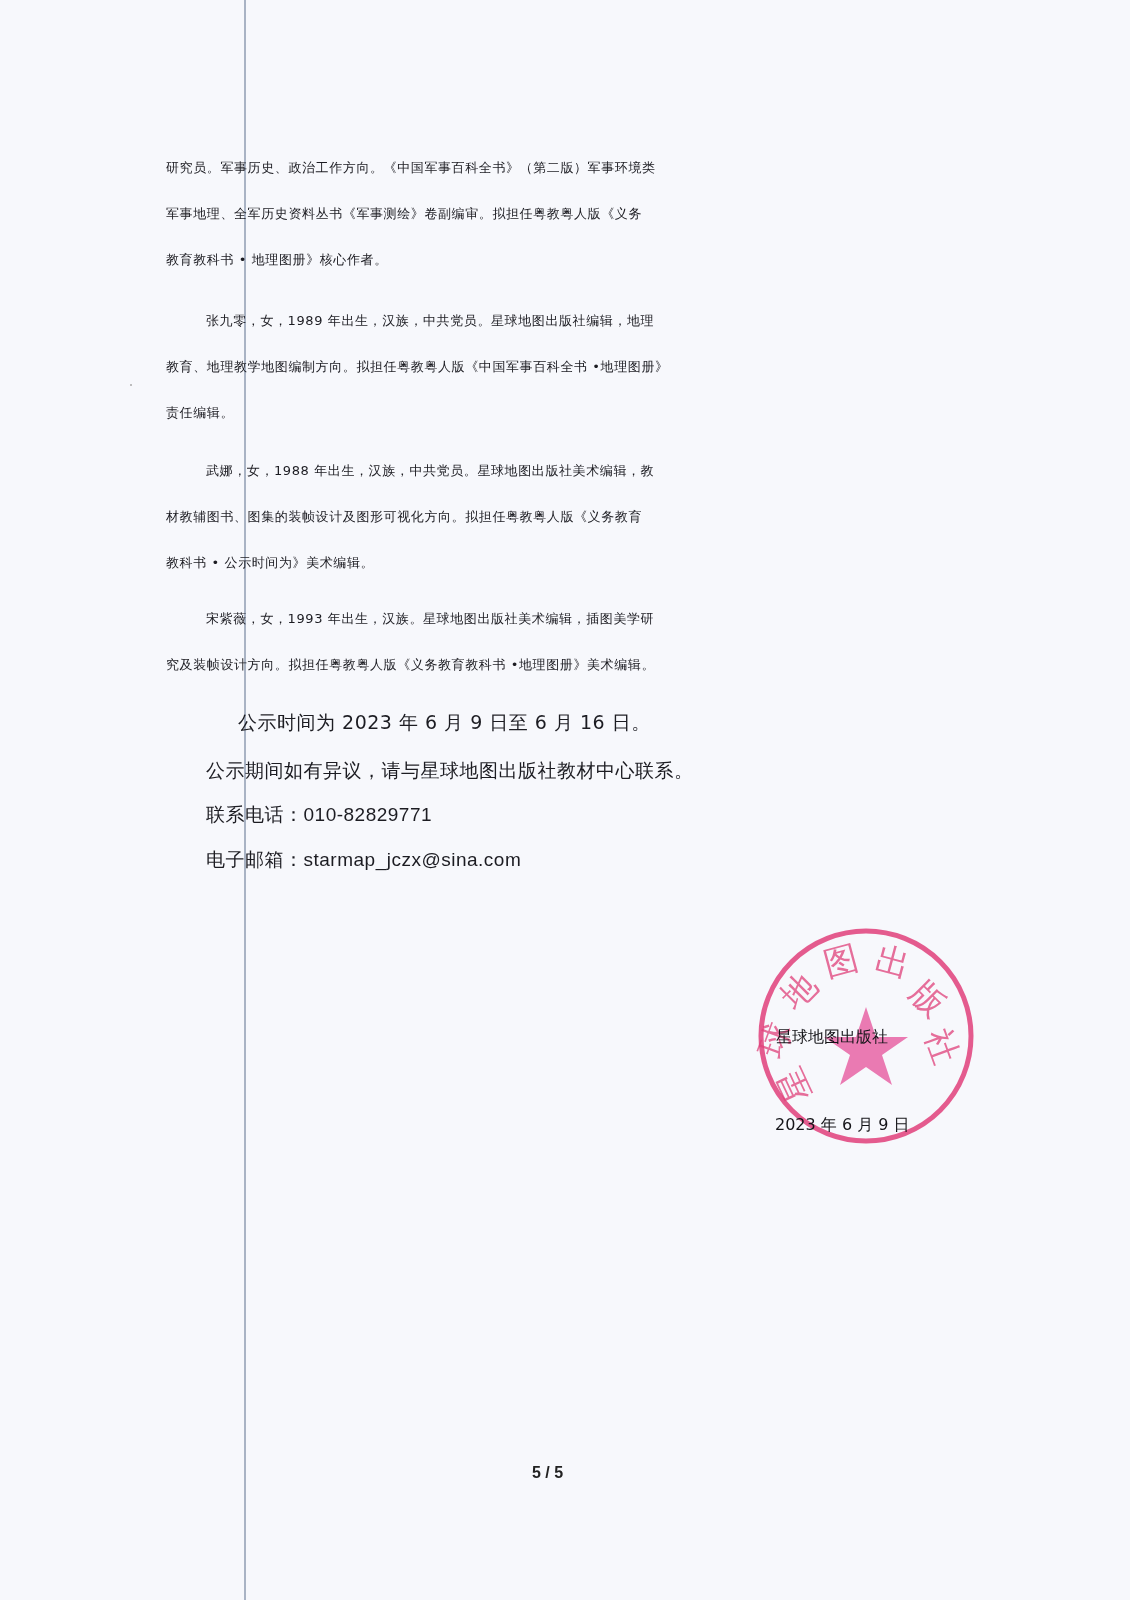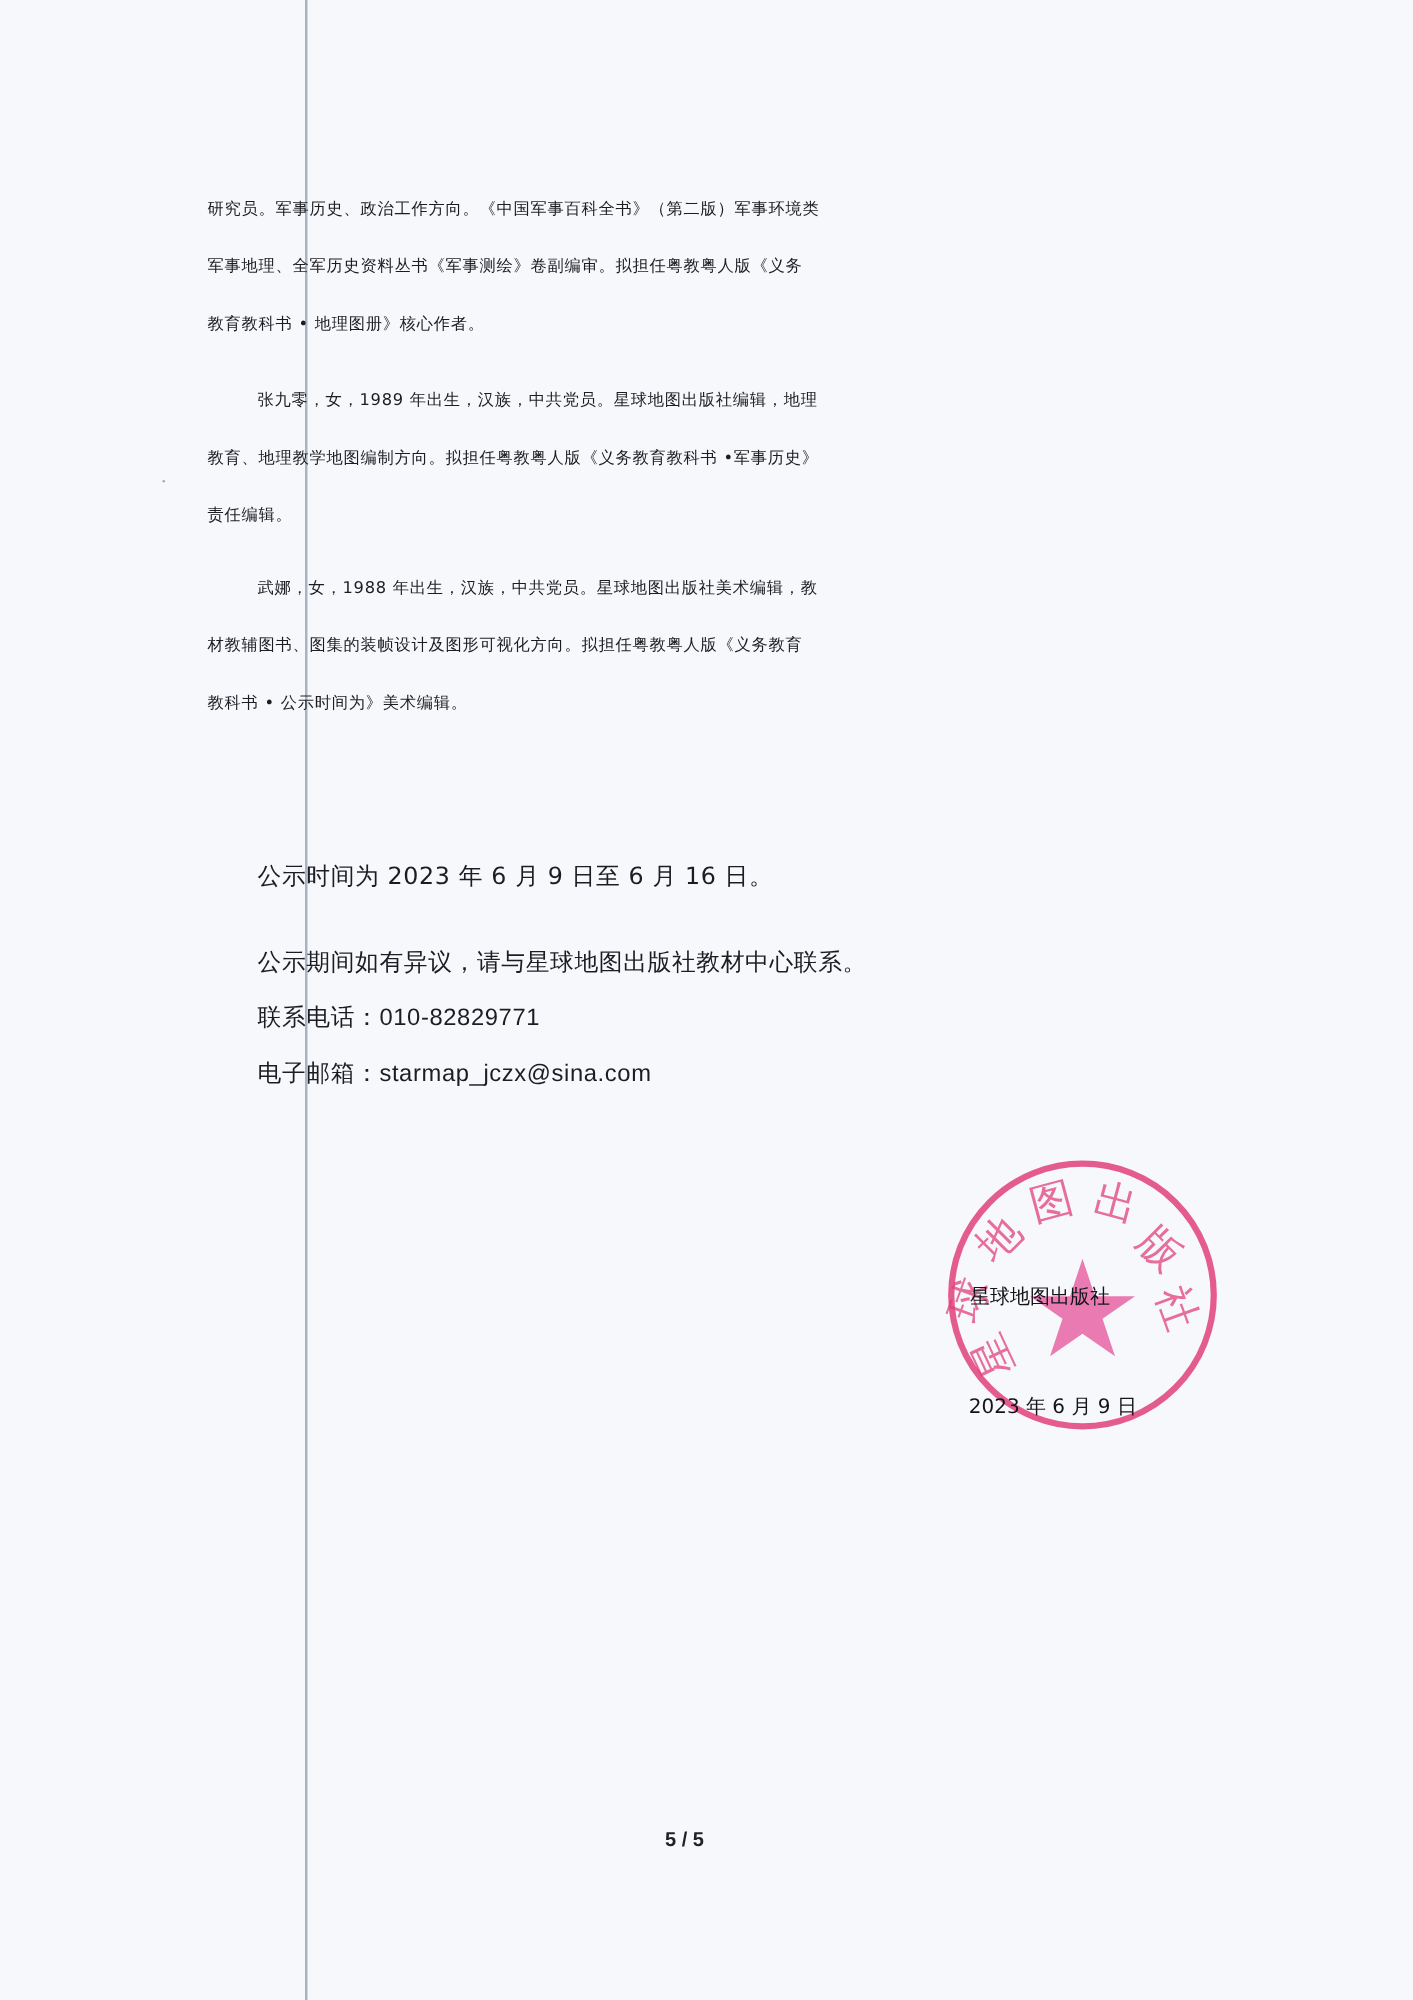--- a/index.html
+++ b/index.html
@@ -44,32 +44,36 @@
   <div class="dot-mark"></div>
 
   <div class="para" style="top:145px;">
     <span class="line">研究员。军事历史、政治工作方向。《中国军事百科全书》（第二版）军事环境类</span>
     <span class="line">军事地理、全军历史资料丛书《军事测绘》卷副编审。拟担任粤教粤人版《义务</span>
     <span class="line">教育教科书 • 地理图册》核心作者。</span>
   </div>
 
   <div class="para" style="top:298px;">
     <span class="line" style="padding-left:40px;">张九零，女，1989 年出生，汉族，中共党员。星球地图出版社编辑，地理</span>
-    <span class="line">教育、地理教学地图编制方向。拟担任粤教粤人版《义务教育教科书 •军事历史》</span>
+    <span class="line">教育、地理教学地图编制方向。拟担任粤教粤人版《中国军事百科全书 •地理图册》</span>
     <span class="line">责任编辑。</span>
   </div>
 
   <div class="para" style="top:448px;">
     <span class="line" style="padding-left:40px;">武娜，女，1988 年出生，汉族，中共党员。星球地图出版社美术编辑，教</span>
     <span class="line">材教辅图书、图集的装帧设计及图形可视化方向。拟担任粤教粤人版《义务教育</span>
     <span class="line">教科书 • 公示时间为》美术编辑。</span>
   </div>
 
+  <div class="para" style="top:596px;">
+    <span class="line" style="padding-left:40px;">宋紫薇，女，1993 年出生，汉族。星球地图出版社美术编辑，插图美学研</span>
+    <span class="line">究及装帧设计方向。拟担任粤教粤人版《义务教育教科书 •地理图册》美术编辑。</span>
+  </div>
 
-  <div class="short" style="top:688px;">公示时间为 2023 年 6 月 9 日至 6 月 16 日。</div>
+  <div class="short" style="top:709px;margin-left:32px;">公示时间为 2023 年 6 月 9 日至 6 月 16 日。</div>
   <div class="short" style="top:757px;">公示期间如有异议，请与星球地图出版社教材中心联系。</div>
   <div class="short" style="top:801px;">
     <span>联系电话：</span><span class="latin">010-82829771</span>
   </div>
   <div class="short" style="top:846px;">
     <span>电子邮箱：</span><span class="latin">starmap_jczx@sina.com</span>
   </div>
 
   <svg class="stamp" viewBox="0 0 222 222">
     <circle cx="111" cy="111" r="105" fill="none" stroke="#e0407a" stroke-width="5" opacity="0.85"></circle>

